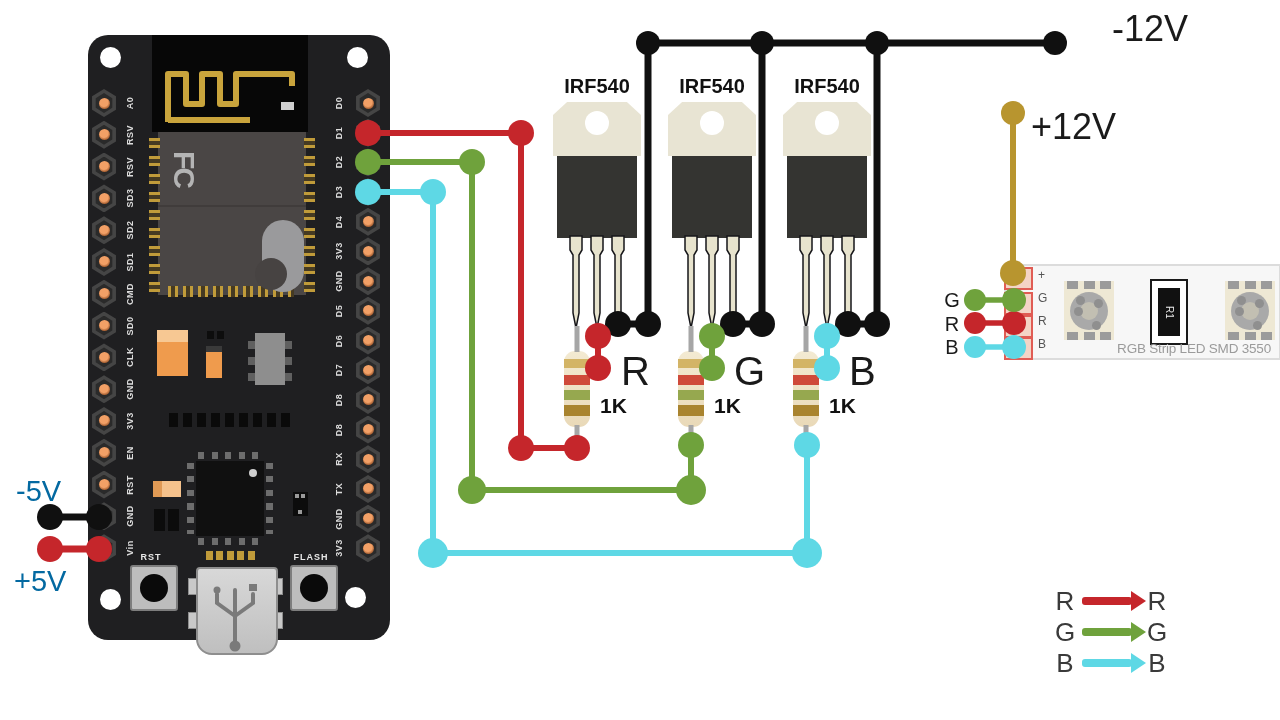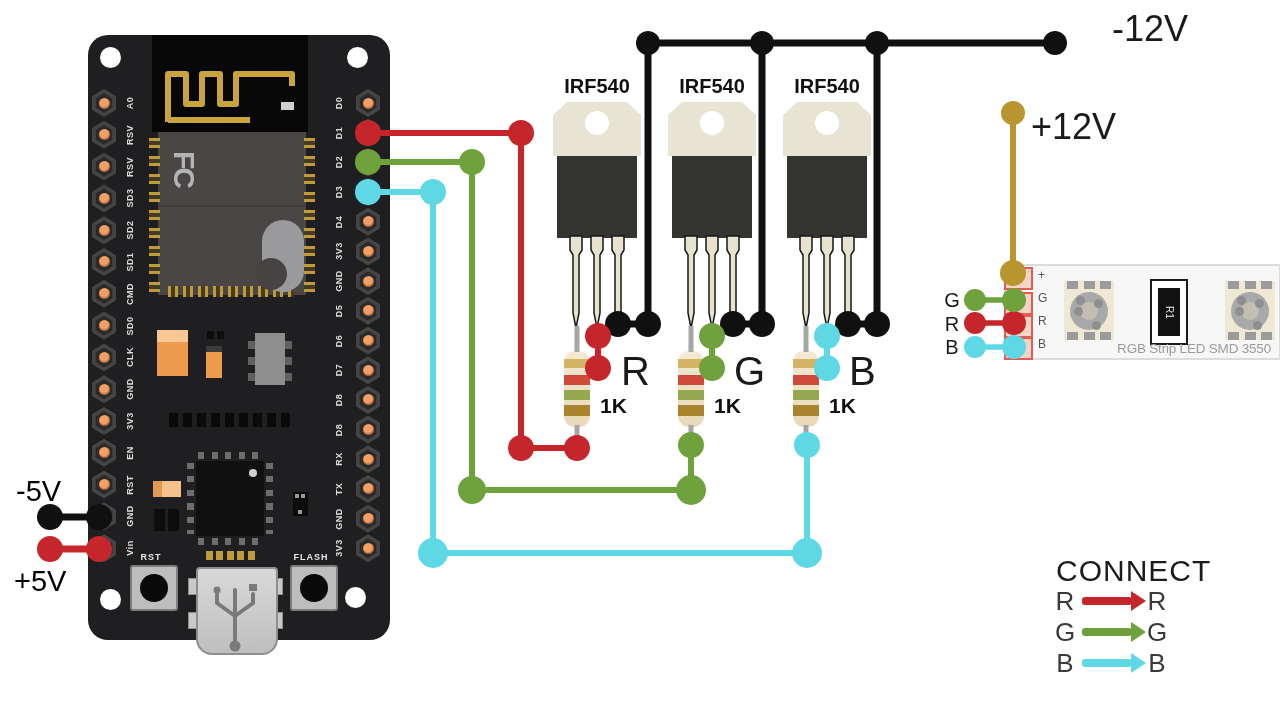--- a/index.html
+++ b/index.html
@@ -76,21 +76,21 @@
   
   .resistor{width:26px;height:76px;border-radius:11px;background:linear-gradient(180deg,#f3ead2,#e9d9b8);}
   .band{position:absolute;left:0;width:100%;}
   .b1{top:8px;height:9px;background:#d3b466;}
   .b2{top:24px;height:10px;background:#cf4a3a;}
   .b3{top:39px;height:10px;background:#96a84f;}
   .b4{top:54px;height:11px;background:#a9842f;}
   .ohm{font-size:21px;font-weight:bold;color:#111;}
   
   .vlabel{font-size:36px;color:#1a1a1a;transform:translateY(-50%);white-space:nowrap;}
-  .v5label{font-size:29px;color:#000000;transform:translateY(-50%);white-space:nowrap;}
+  .v5label{font-size:29px;color:#0369a1;transform:translateY(-50%);white-space:nowrap;}
   .outch{font-size:40px;color:#1a1a1a;transform:translateY(-50%);}
   .cy{transform:translateY(-50%);}
   
   #strip{left:1004px;top:264px;width:273px;height:92px;background:#f7f7f7;border:2px solid #dcdcdc;}
   .pad{position:absolute;left:-2px;width:25px;height:19px;border:2px solid #e05c54;background:#f4d4c6;}
   .pad-labels{left:1038px;top:269px;display:flex;flex-direction:column;gap:10px;}
   .pad-labels span{height:13px;line-height:13px;font-size:12px;color:#555;}
   .input-labels{left:941px;top:289px;display:flex;flex-direction:column;gap:1.5px;}
   .input-labels span{height:22px;line-height:22px;width:22px;text-align:center;font-size:20px;color:#1a1a1a;}
   .ledpkg{position:absolute;top:15px;width:50px;height:59px;background:#eee8d4;}
@@ -537,21 +537,20 @@
   <div class="abs v5label" style="left:16px;top:491px;">-5V</div>
   <div class="abs v5label" style="left:14px;top:581px;">+5V</div>
 
   <div class="abs outch" style="left:621px;top:371px;">R</div>
   <div class="abs outch" style="left:734px;top:371px;">G</div>
   <div class="abs outch" style="left:849px;top:371px;">B</div>
   <div class="abs ohm cy" style="left:600px;top:406px;">1K</div>
   <div class="abs ohm cy" style="left:714px;top:406px;">1K</div>
   <div class="abs ohm cy" style="left:829px;top:406px;">1K</div>
 
-  <div class="abs" id="legend-title">CONNECT</div>
   <div class="abs" id="legend-rows">
 
       <div class="legend-row">
         <span class="lg-letter">R</span>
         <span class="lg-arrow" style="--c: #c5262b;"></span>
         <span class="lg-letter">R</span>
       </div>
 
       <div class="legend-row">
         <span class="lg-letter">G</span>

